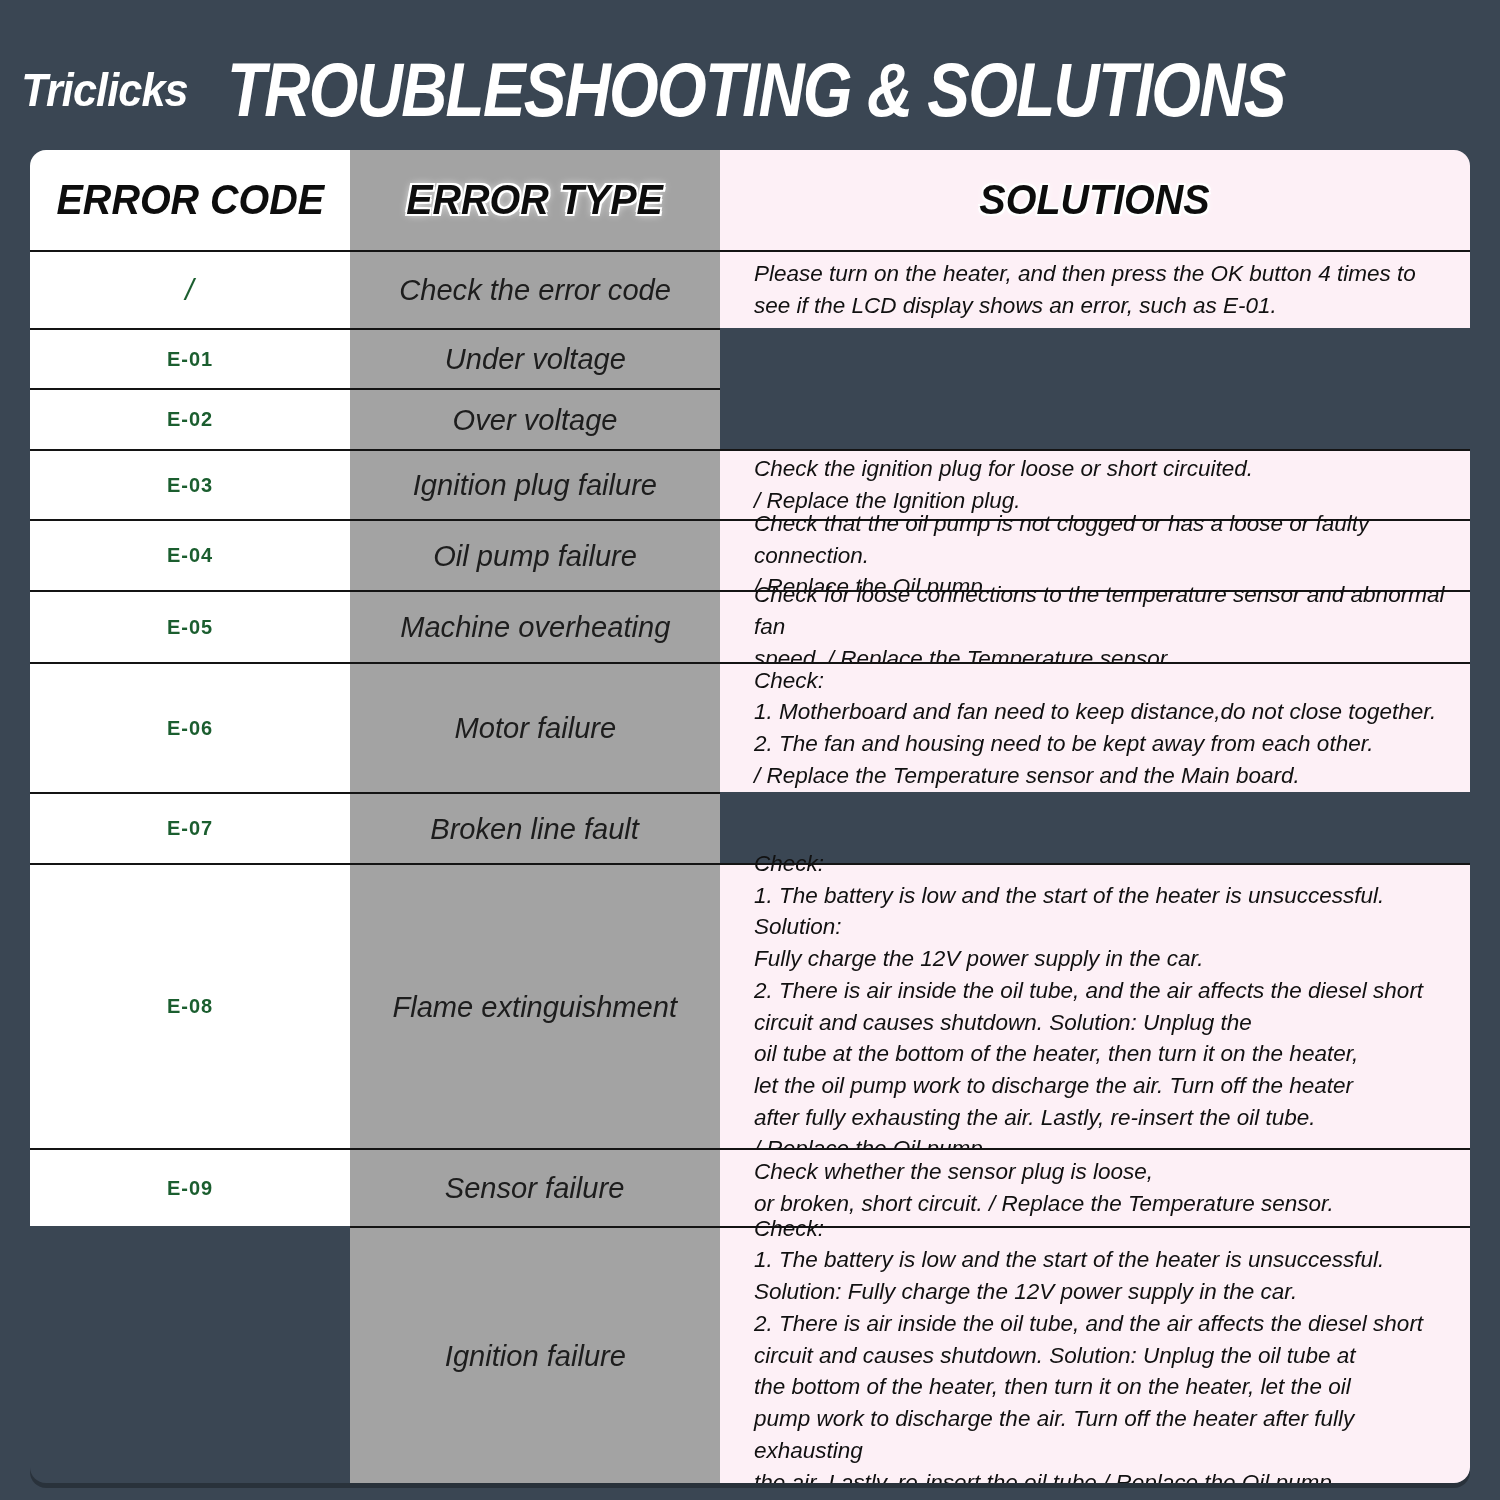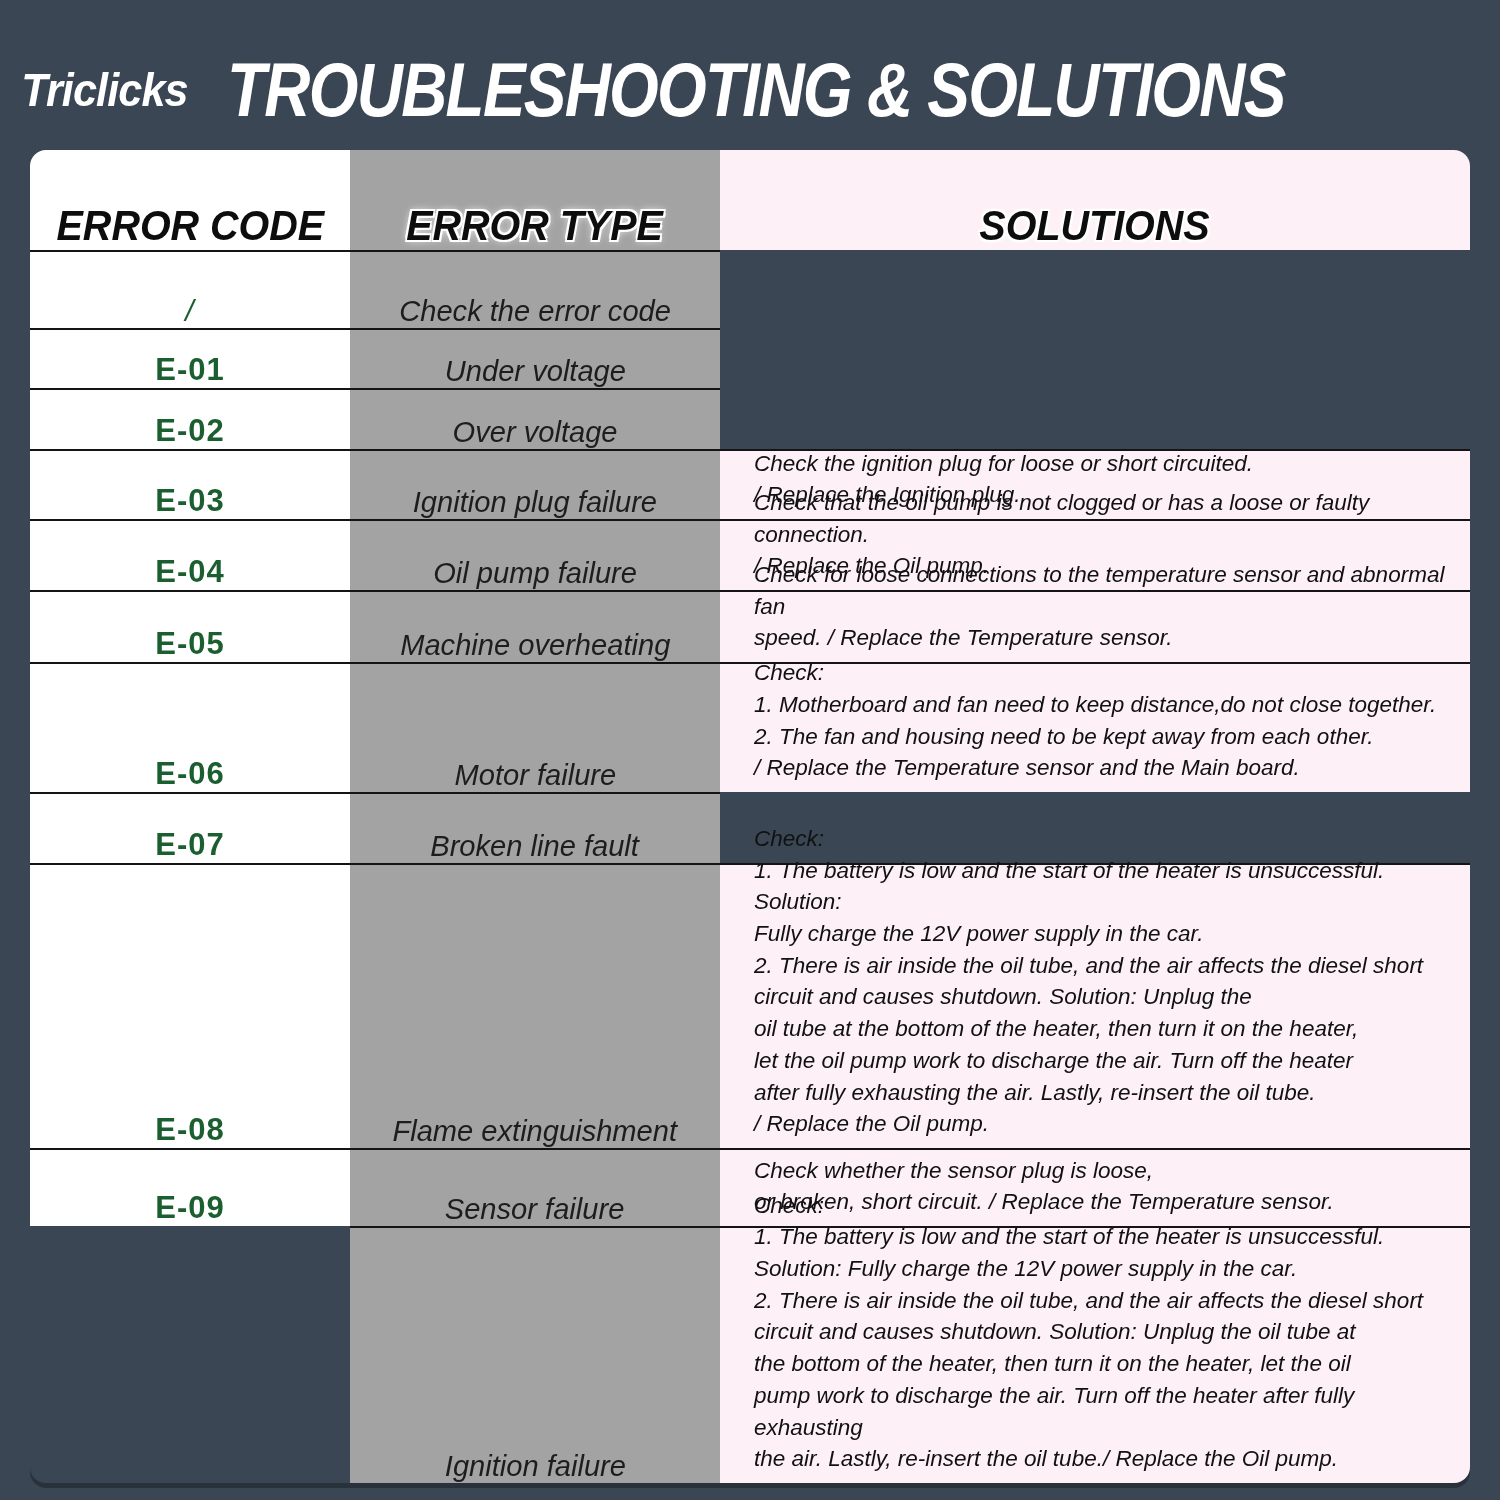--- a/index.html
+++ b/index.html
@@ -48,42 +48,42 @@
     height: 1333px;
     display: grid;
     grid-template-columns: 320px 370px 750px;
     grid-template-rows: 100px 78px 60px 61px 70px 71px 72px 130px 71px 285px 78px 257px;
     border-radius: 16px;
     overflow: hidden;
     box-shadow: 0 5px 0 rgba(0,0,0,0.28);
   }
   .cell {
     display: flex;
-    align-items: flex-end;
+    align-items: center;
     justify-content: center;
     box-sizing: border-box;
     border-top: 2px solid #141414;
   }
   .c1 { grid-column: 1; background: #ffffff; }
   .c2 { grid-column: 2; background: #a3a3a3; }
   .c3 { grid-column: 3; background: #fdf0f6; justify-content: flex-start; padding: 8px 14px 8px 34px; }
   .hc { border-top: none; }
   .span2 { grid-row: span 2; }
   .hdr-text {
     font-size: 42px;
     font-weight: bold;
     font-style: italic;
     color: #0d0d0d;
     letter-spacing: 0px;
     text-shadow: 2px 2px 0 #ffffff, -2px -2px 0 #ffffff, 2px -2px 0 #ffffff,
                  -2px 2px 0 #ffffff, 0 0 9px #ffffff;
     transform: scaleX(0.94);
   }
   .code {
-    font-size: 31px;
+    font-size: 20px;
     font-weight: bold;
     color: #1b5e2f;
     letter-spacing: 1px;
   }
   .code-slash {
     font-weight: 400;
     font-style: italic;
     font-size: 30px;
   }
   .etype {
@@ -120,20 +120,24 @@
       </div>
     <div class="cell hc c3" style="justify-content:center;padding:0;">
         <span class="hdr-text">SOLUTIONS</span>
       </div>
 
     <div class="cell c1">
         <span class="code code-slash">/</span>
       </div>
     <div class="cell c2">
         <span class="etype">Check the error code</span>
+      </div>
+    <div class="cell c3">
+        <span class="sol">Please turn on the heater, and then press the OK button 4 times to
+see if the LCD display shows an error, such as E-01.</span>
       </div>
 
     <div class="cell c1">
         <span class="code">E-01</span>
       </div>
     <div class="cell c2">
         <span class="etype">Under voltage</span>
       </div>
 
     <div class="cell c1">

